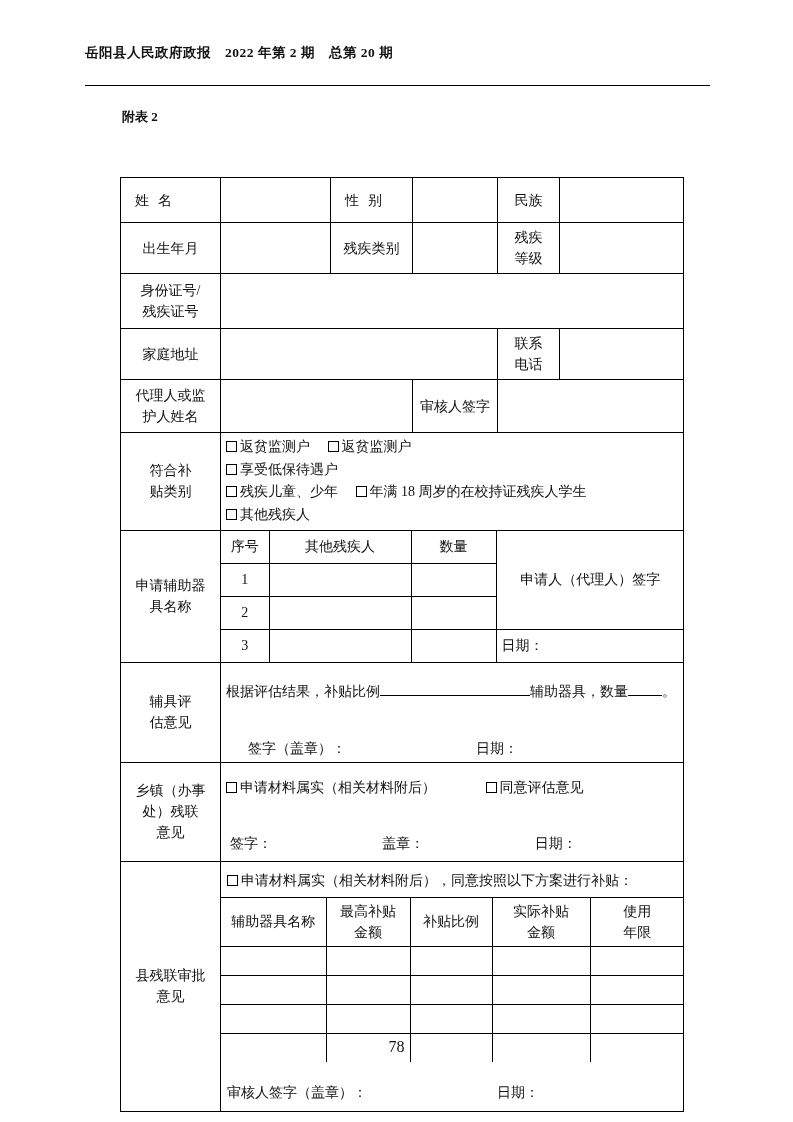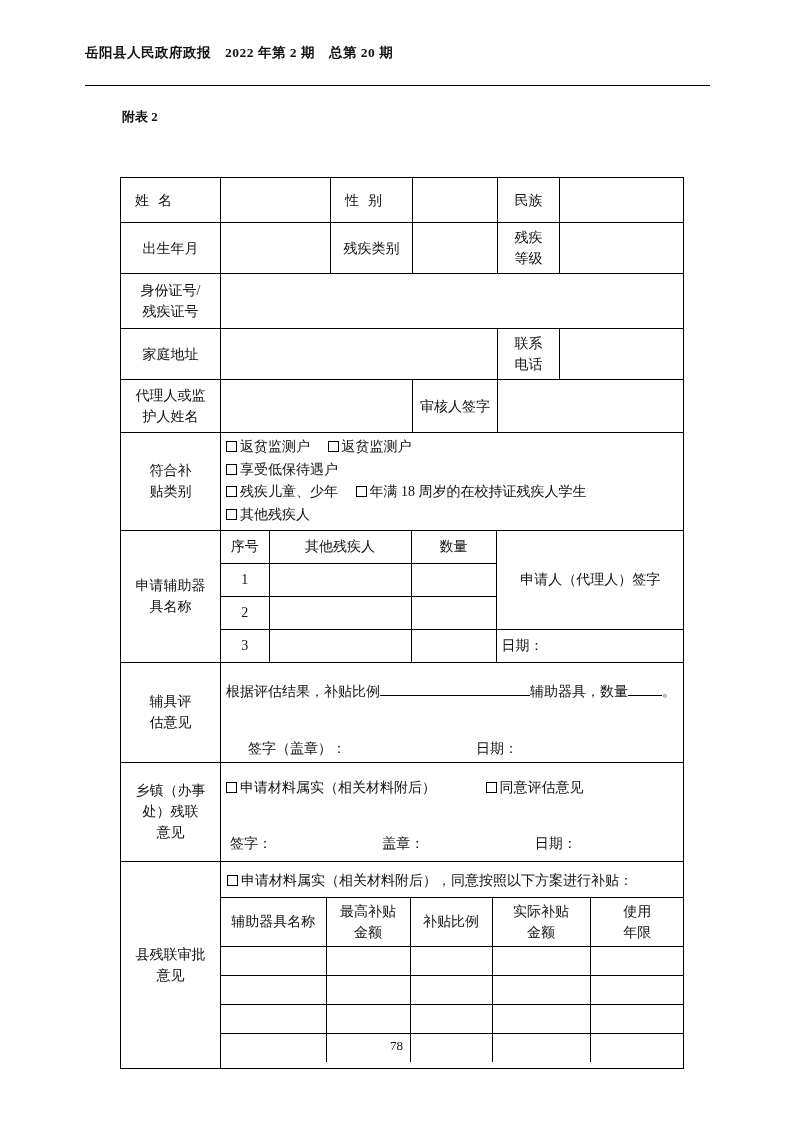--- a/index.html
+++ b/index.html
@@ -125,21 +125,21 @@
   .pad-l { padding-left: 6px; }
   .twoline { line-height: 1.5; }
 
   
   .page-num {
     position: absolute;
     left: 0;
     top: 1038px;
     width: 793px;
     text-align: center;
-    font-size: 13px;
+    font-size: 16px;
   }
 </style>
 </head>
 <body>
 
 <div class="page">
 
   <div class="header">
     <span>岳阳县人民政府政报</span><span class="h-sep"></span><span>2022 年第 2 期</span><span class="h-sep"></span><span>总第 20 期</span>
   </div>
@@ -329,20 +329,24 @@
             </tr>
             <tr>
               <td style="height:22px;border-left:none;border-bottom:none"></td>
               <td style="border-bottom:none"></td>
               <td style="border-bottom:none"></td>
               <td style="border-bottom:none"></td>
               <td style="border-right:none;border-bottom:none"></td>
             </tr>
           </tbody>
               </table>
+          <div style="display:flex;font-size:14px;padding:20px 6px 8px 6px">
+            <div style="width:60%">审核人签字（盖章）：</div>
+            <div style="width:40%">日期：</div>
+          </div>
         </td>
       </tr>
 
     </tbody>
       </table>
   </div>
 
   <div class="page-num">78</div>
 </div>
 

